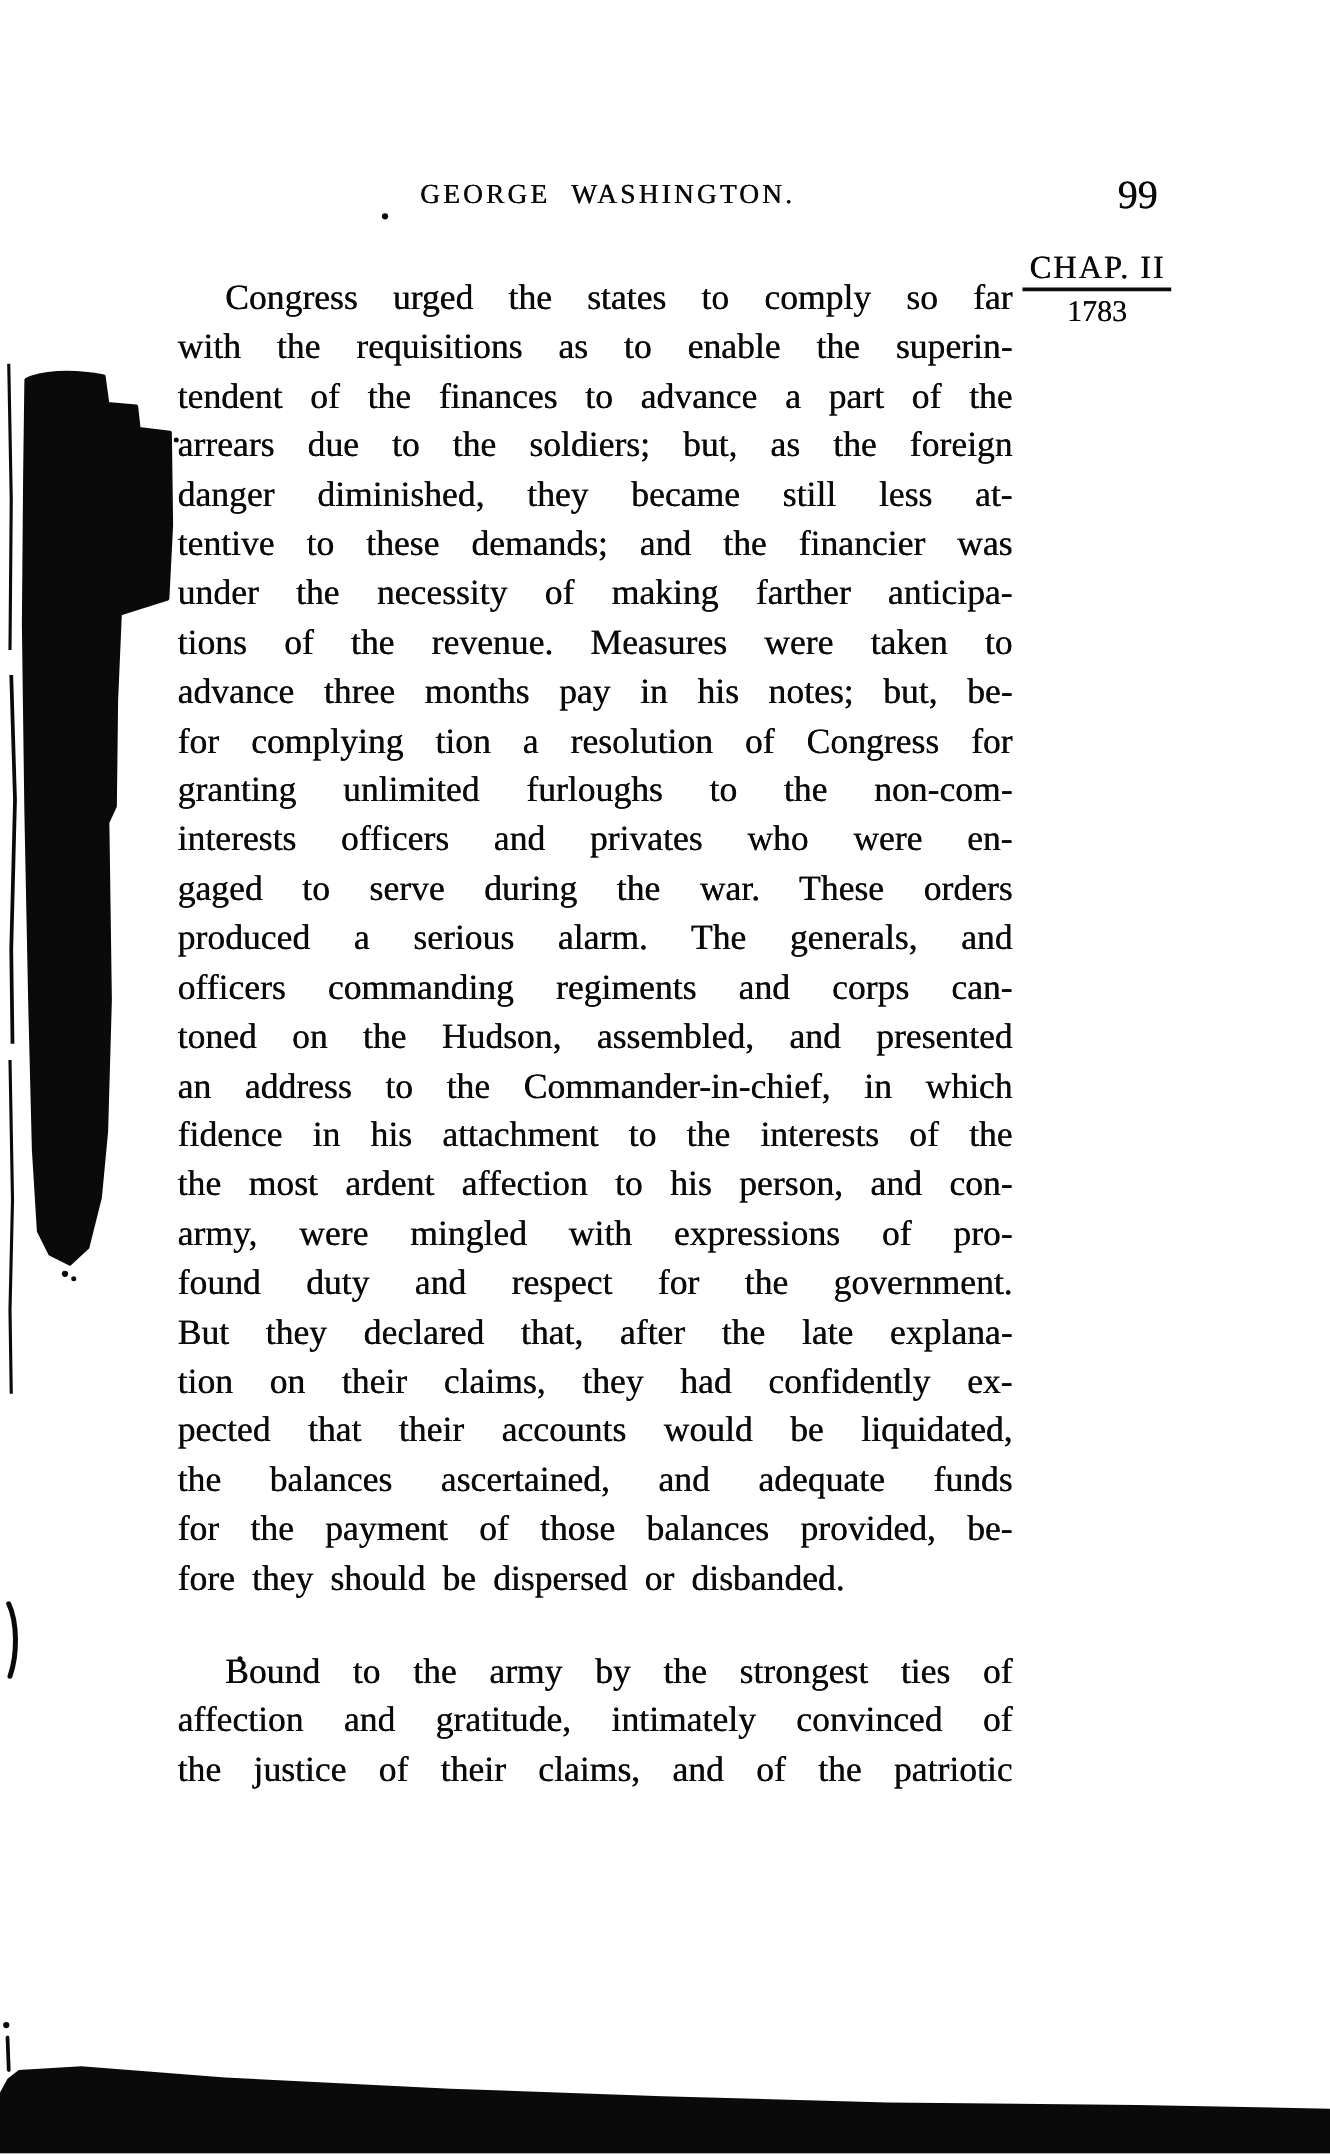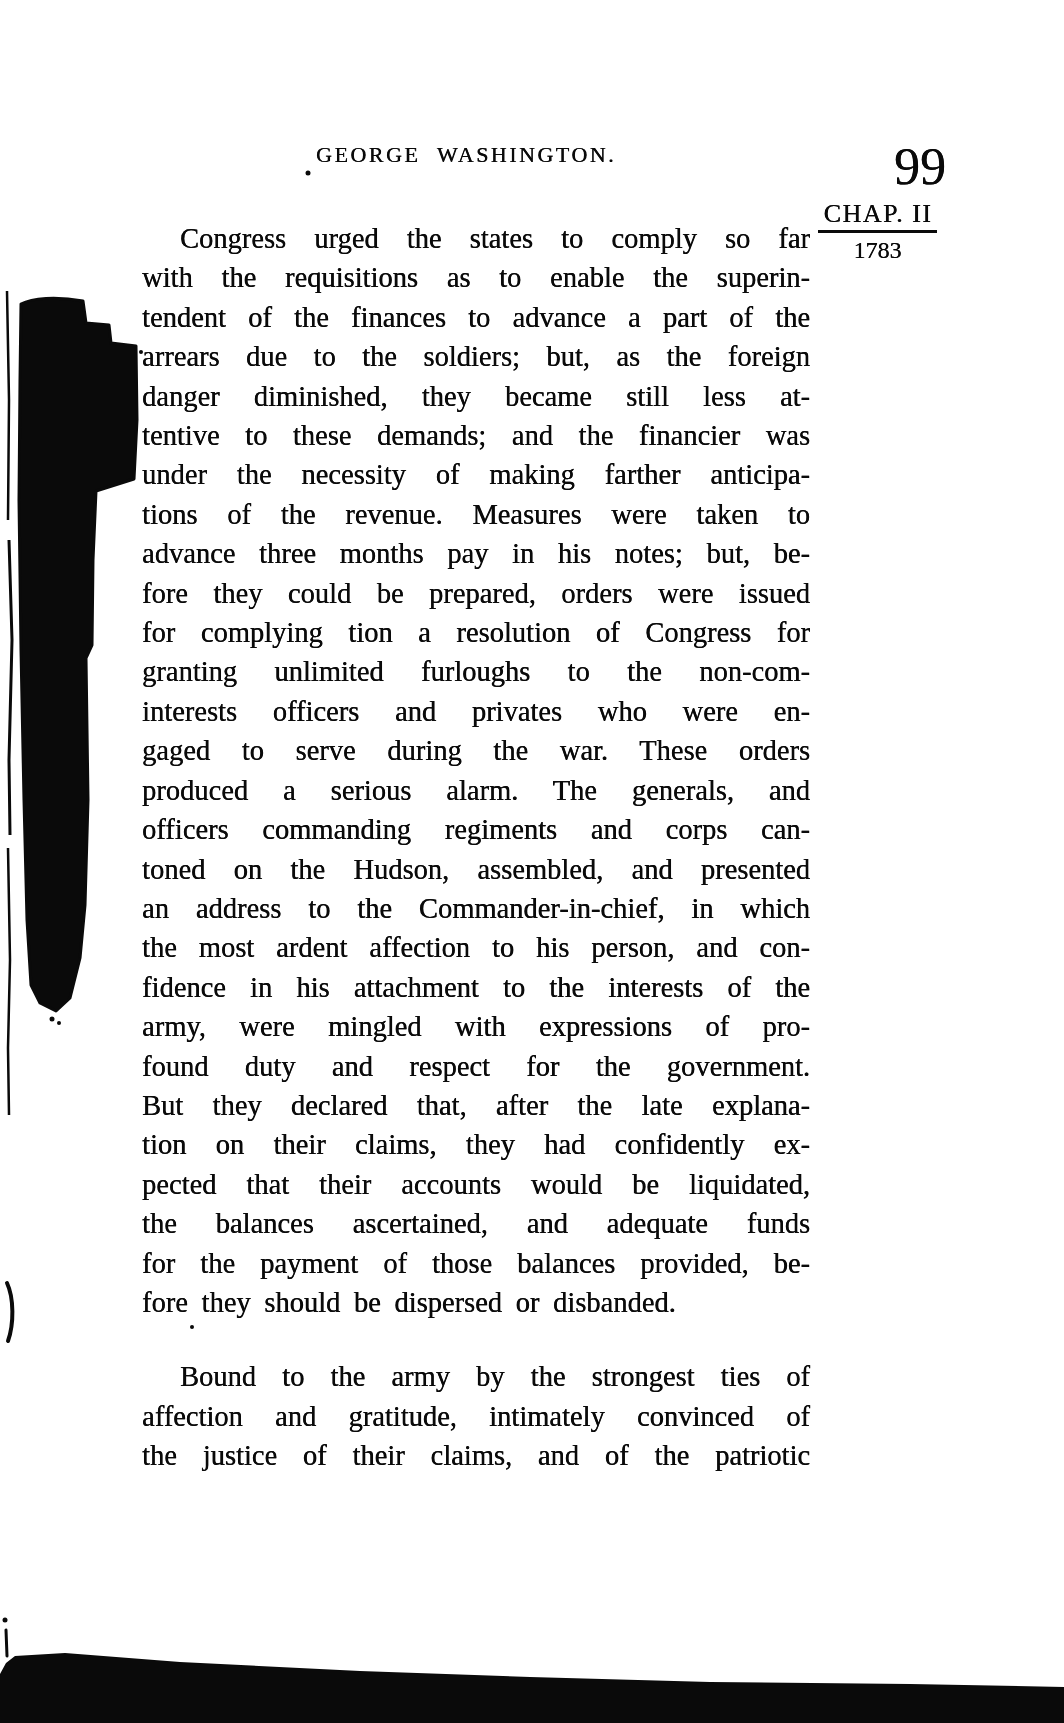--- a/index.html
+++ b/index.html
@@ -9,32 +9,32 @@
     width: 1064px;
     height: 1723px;
     background: #ffffff;
     overflow: hidden;
     font-family: "Liberation Serif", "DejaVu Serif", serif;
     color: #0a0a0a;
     text-shadow: 0.35px 0 0 currentColor; 
   }
   .running-head {
     position: absolute;
-    left: 316px;
+    left: 336px;
     top: 142px;
     font-size: 22px;
     letter-spacing: 2.5px;
     word-spacing: 9px;
     white-space: nowrap;
   }
   .page-number {
     position: absolute;
     left: 894px;
     top: 138px;
-    font-size: 52px;
+    font-size: 32px;
     line-height: 1.1;
   }
   .margin-chap {
     position: absolute;
     left: 818px;
     top: 199px;
     width: 120px;
     text-align: center;
     font-size: 26px;
     letter-spacing: 1.5px;
@@ -95,31 +95,30 @@
   <div class="body-text">
       <div class="line indent">Congress urged the states to comply so far</div>
       <div class="line">with the requisitions as to enable the superin-</div>
       <div class="line">tendent of the finances to advance a part of the</div>
       <div class="line">arrears due to the soldiers; but, as the foreign</div>
       <div class="line">danger diminished, they became still less at-</div>
       <div class="line">tentive to these demands; and the financier was</div>
       <div class="line">under the necessity of making farther anticipa-</div>
       <div class="line">tions of the revenue. Measures were taken to</div>
       <div class="line">advance three months pay in his notes; but, be-</div>
-      <div class="line">fore they could be prepared, orders were issued</div>
       <div class="line">for complying tion a resolution of Congress for</div>
       <div class="line">granting unlimited furloughs to the non-com-</div>
       <div class="line">interests officers and privates who were en-</div>
       <div class="line">gaged to serve during the war. These orders</div>
       <div class="line">produced a serious alarm. The generals, and</div>
       <div class="line">officers commanding regiments and corps can-</div>
       <div class="line">toned on the Hudson, assembled, and presented</div>
       <div class="line">an address to the Commander-in-chief, in which</div>
+      <div class="line">fidence in his attachment to the interests of the</div>
       <div class="line">the most ardent affection to his person, and con-</div>
-      <div class="line">fidence in his attachment to the interests of the</div>
       <div class="line">army, were mingled with expressions of pro-</div>
       <div class="line">found duty and respect for the government.</div>
       <div class="line">But they declared that, after the late explana-</div>
       <div class="line">tion on their claims, they had confidently ex-</div>
       <div class="line">pected that their accounts would be liquidated,</div>
       <div class="line">the balances ascertained, and adequate funds</div>
       <div class="line">for the payment of those balances provided, be-</div>
       <div class="line no-justify">fore they should be dispersed or disbanded.</div>
       <div class="line indent">Bound to the army by the strongest ties of</div>
       <div class="line">affection and gratitude, intimately convinced of</div>

